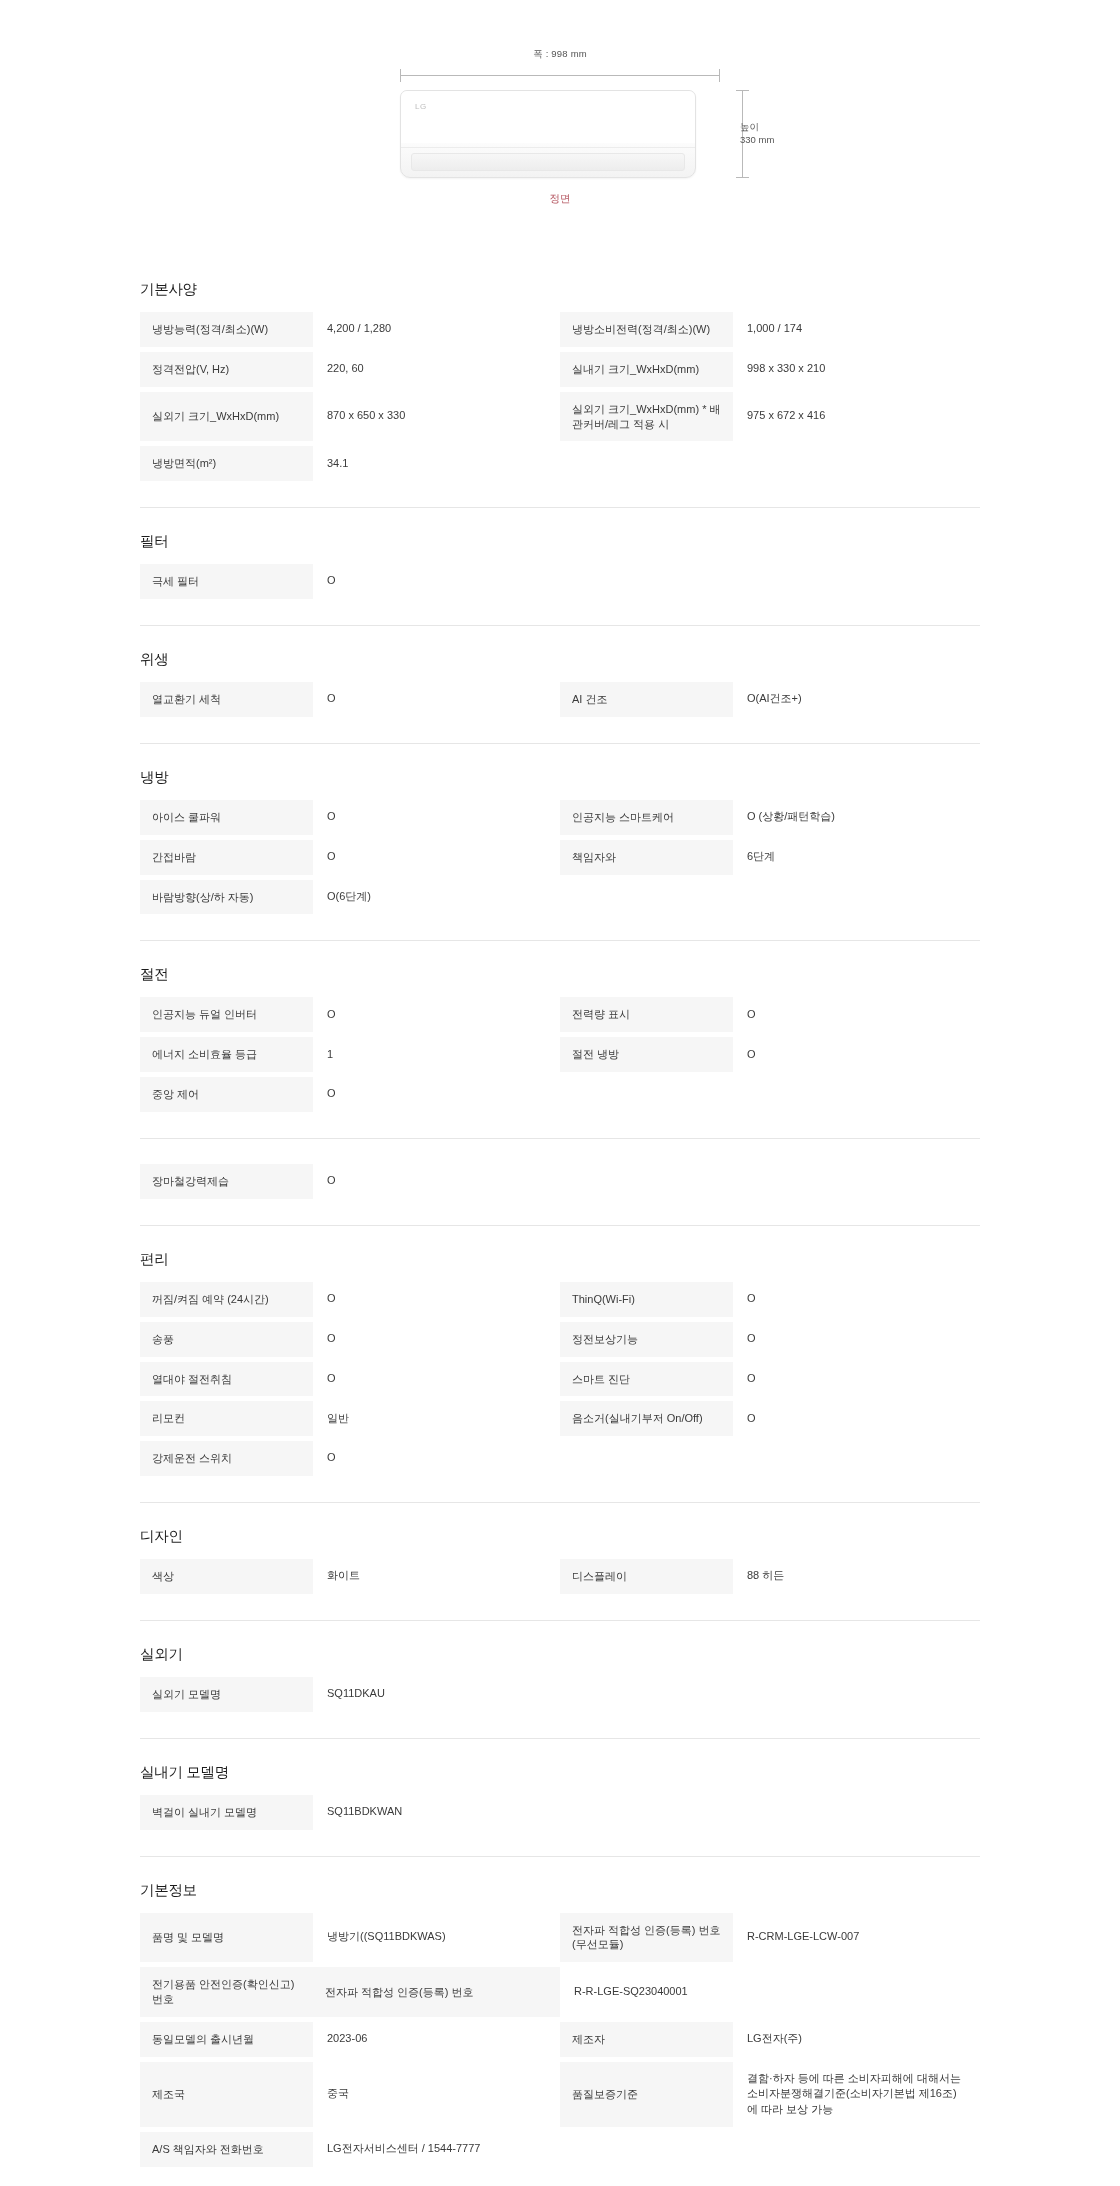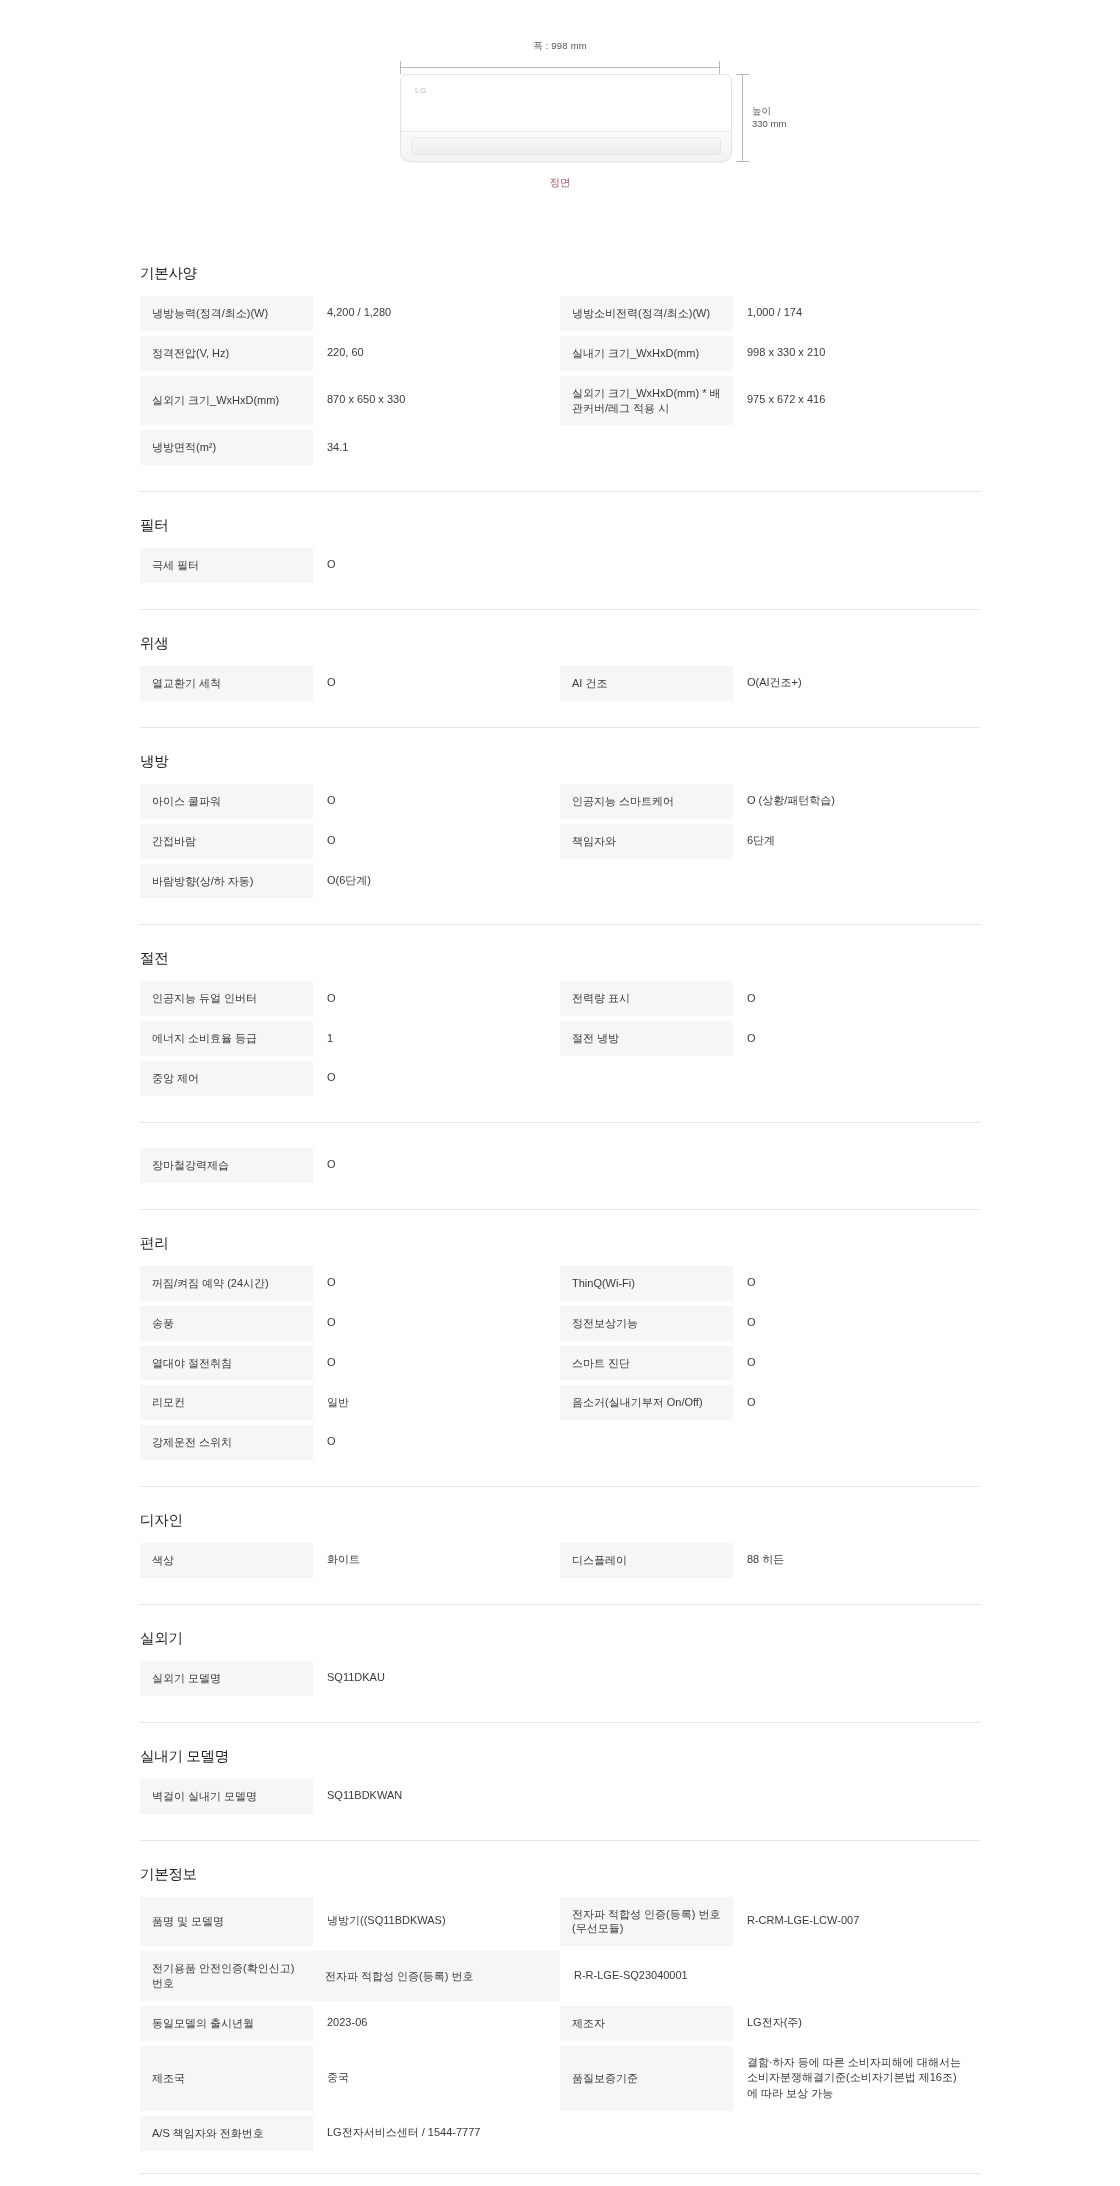--- a/index.html
+++ b/index.html
@@ -27,21 +27,21 @@
     align-items: center;
   }
   .hero-inner {
     position: relative;
     width: 340px;
   }
   .dim-top {
     position: relative;
     height: 34px;
     width: 320px;
-    margin: 0 auto;
+    margin: 8px auto;
   }
   .dim-top .label {
     position: absolute;
     top: 0; left: 0; right: 0;
     text-align: center;
     font-size: 9.5px;
     color: #555;
     letter-spacing: .2px;
   }
   .dim-top .line {
@@ -60,21 +60,21 @@
   }
   .dim-top .cap-l { left: 0; }
   .dim-top .cap-r { right: 0; }
 
   .unit-wrap {
     position: relative;
     width: 320px;
     margin: 0 auto;
   }
   .unit {
-    width: 332px;
+    width: 296px;
     height: 88px;
     background: linear-gradient(180deg,#ffffff 0%, #fdfdfd 55%, #f3f3f3 100%);
     border: 1px solid #e3e3e3;
     border-radius: 7px 7px 10px 10px;
     position: relative;
     box-shadow: 0 1px 2px rgba(0,0,0,.05);
     overflow: hidden;
   }
   .unit .top-curve {
     position: absolute;
@@ -123,21 +123,21 @@
     position: absolute;
     left: 0;
     width: 13px;
     height: 1px;
     background: #b9b9b9;
   }
   .dim-right .cap-t { top: 0; }
   .dim-right .cap-b { bottom: 0; }
   .dim-right .label {
     position: absolute;
-    left: 16px;
+    left: 4px;
     top: 50%;
     transform: translateY(-50%);
     font-size: 9.5px;
     color: #555;
     line-height: 1.35;
     white-space: nowrap;
   }
   .view-caption {
     margin-top: 14px;
     font-size: 10.5px;

